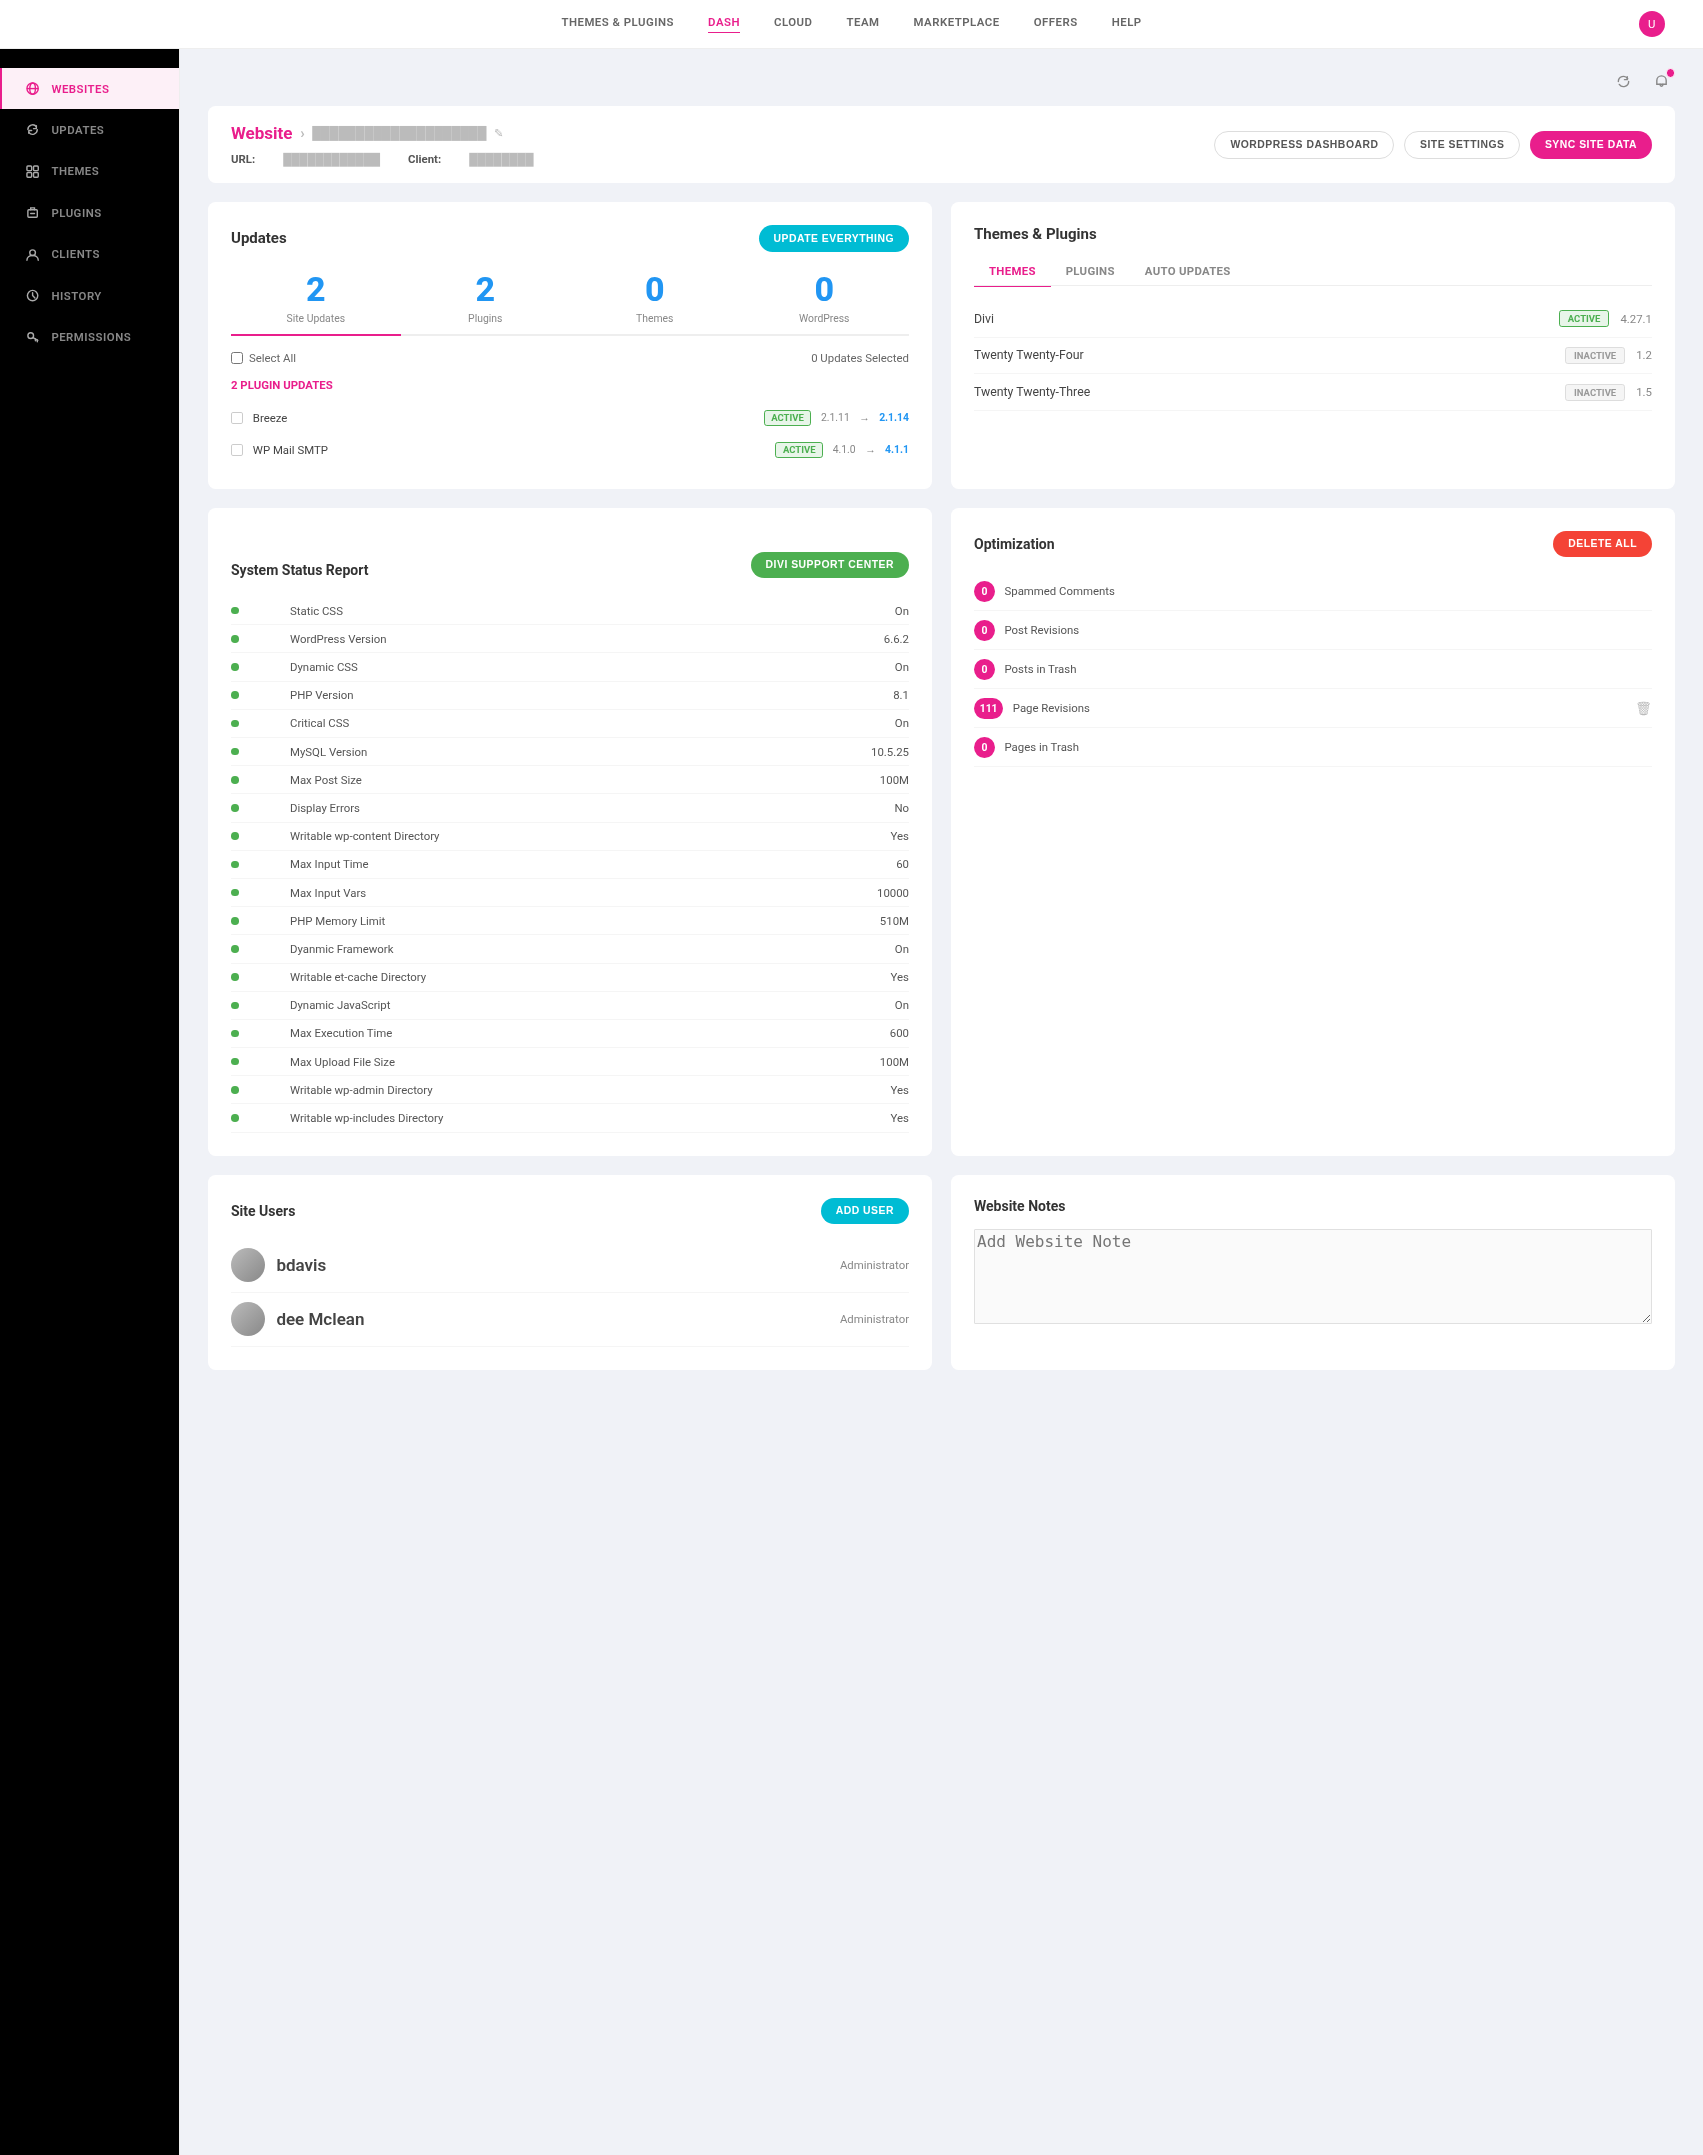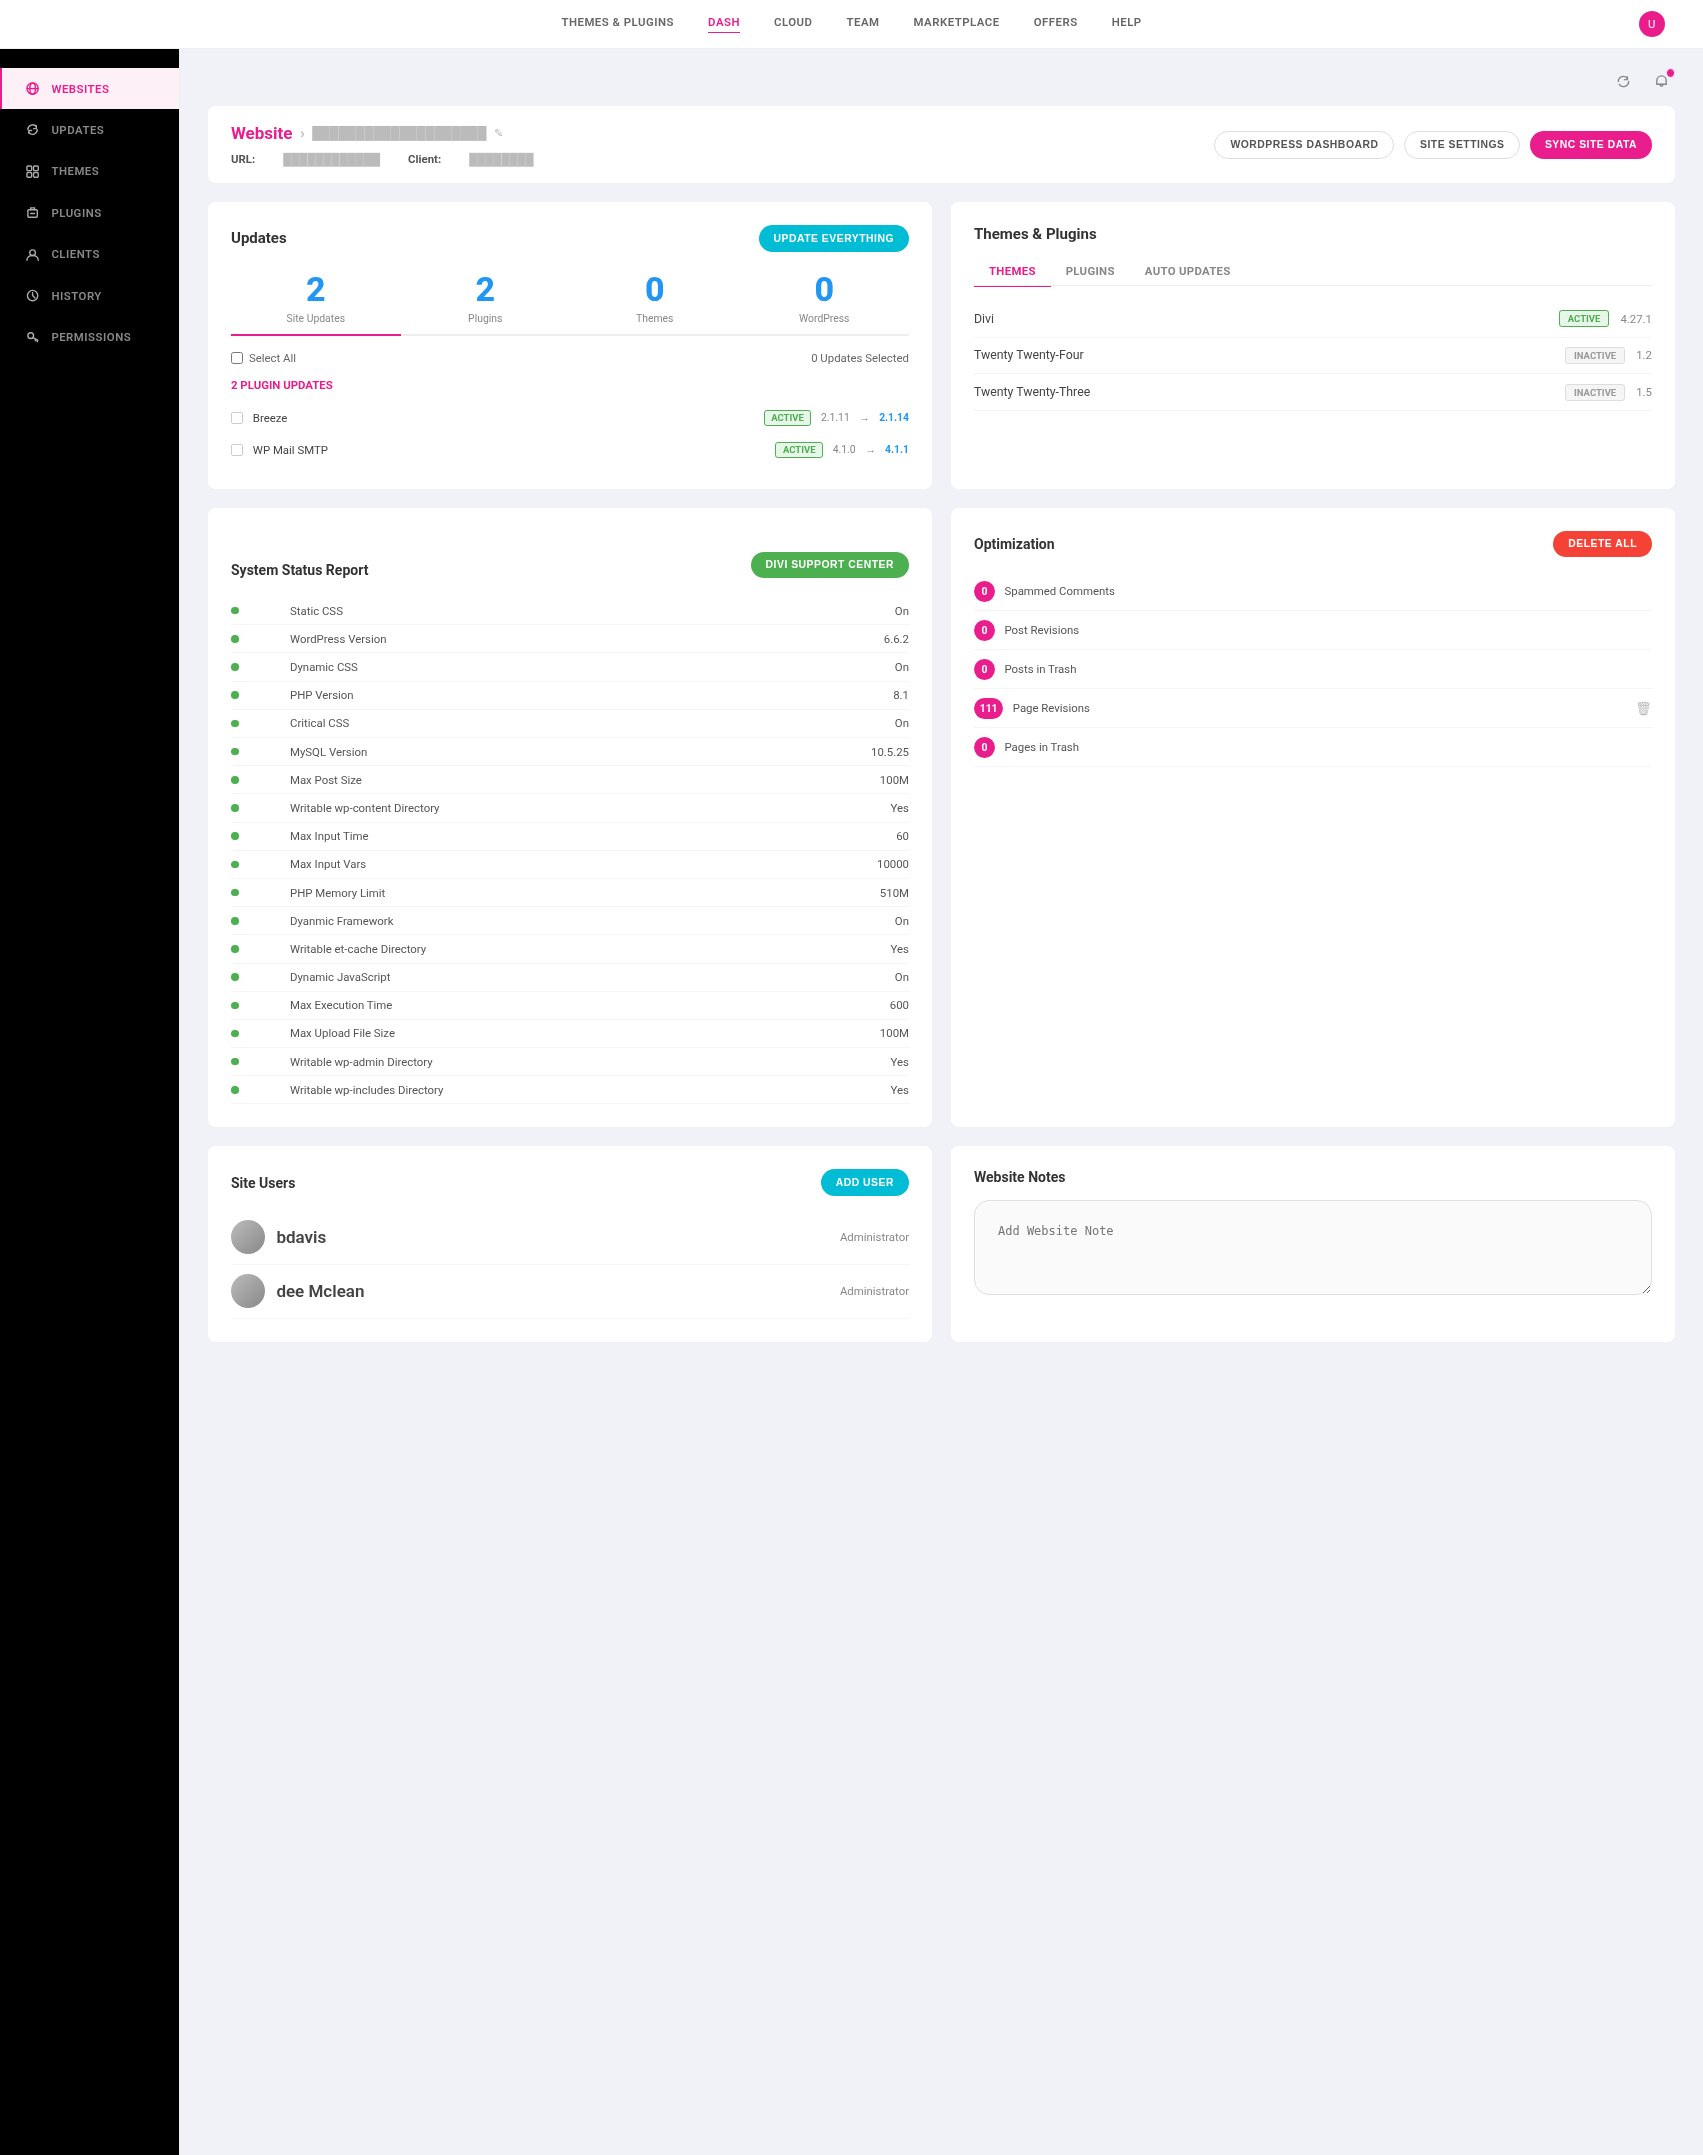--- a/index.html
+++ b/index.html
@@ -474,23 +474,23 @@
     .notes-header h2 {
       font-size: 14px;
       font-weight: 700;
       color: #333;
       margin-bottom: 15px;
     }
     .notes-textarea {
       width: 100%;
       min-height: 95px;
       border: 0.9px solid #e0e0e0;
-      border-radius: 15px;
-      padding: 23px;
-      font-size: 12px;
+      border-radius: 1px;
+      padding: 2px;
+      font-size: 16px;
       color: #bbb;
       background: #fafafa;
       resize: vertical;
       outline: none;
     }
   </style>
 </head>
 <body>
 
 <nav class="top-nav">
@@ -740,20 +740,25 @@
       <span class="status-label">MySQL Version</span>
       <span class="status-value">10.5.25</span>
     </div>
             <div class="status-row">
       <span class="status-dot"></span>
       <span class="status-label">Max Post Size</span>
       <span class="status-value">100M</span>
     </div>
             <div class="status-row">
       <span class="status-dot"></span>
+      <span class="status-label">Display Errors</span>
+      <span class="status-value">No</span>
+    </div>
+            <div class="status-row">
+      <span class="status-dot"></span>
       <span class="status-label">Writable wp-content Directory</span>
       <span class="status-value">Yes</span>
     </div>
             <div class="status-row">
       <span class="status-dot"></span>
       <span class="status-label">Max Input Time</span>
       <span class="status-value">60</span>
     </div>
             <div class="status-row">
       <span class="status-dot"></span>

